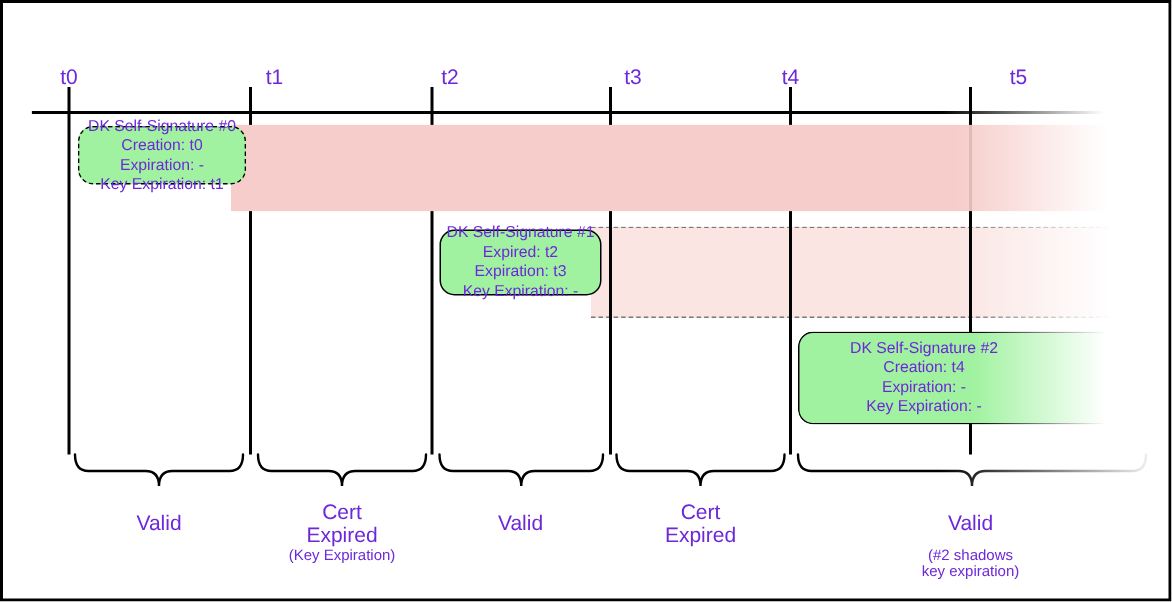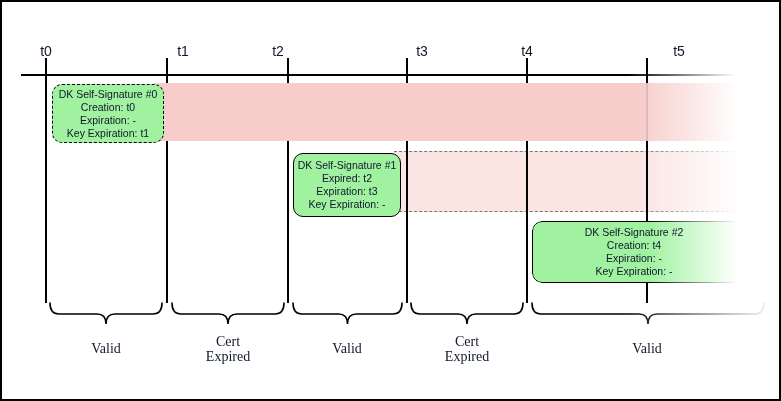--- a/index.html
+++ b/index.html
@@ -3,21 +3,21 @@
 <meta charset="utf-8">
 <style>
   html,body{margin:0;padding:0;background:#fff;}
   #canvas{
     position:relative;
     width:781px;height:401px;
     border:2px solid #000;
     box-sizing:border-box;
     background:#fff;
     font-family:"Liberation Sans","DejaVu Sans",sans-serif;
-    color:#0f172a;
+    color:#6d28d9;
     overflow:hidden;
   }
   .tick-label{
     position:absolute;top:42px;width:40px;
     text-align:center;font-size:14px;line-height:15px;
   }
   .tick-line{
     position:absolute;top:56px;width:2px;height:245px;
     background:#000;z-index:3;
   }
@@ -42,70 +42,69 @@
     mask-image:linear-gradient(to right,#000 70%,transparent 99%);
   }
   .sig-box{
     position:absolute;z-index:5;
     background:var(--signature-green,#a0f2a0);
     border:1.5px solid #000;border-radius:10px;
     box-sizing:border-box;
     display:flex;flex-direction:column;align-items:center;justify-content:center;
     text-align:center;font-size:10.5px;line-height:13px;
   }
-  #sig-box-0{left:50px;top:82px;width:112px;height:59px;border-style:dashed;}
-  #sig-box-1{left:291px;top:151px;width:108px;height:64px;}
+  #sig-box-0{left:50px;top:82px;width:112px;height:39px;border-style:dashed;}
+  #sig-box-1{left:291px;top:151px;width:108px;height:44px;}
   #sig-box-2{
     left:530px;top:219px;width:212px;height:62px;
     border-radius:10px 0 0 10px;
     -webkit-mask-image:linear-gradient(to right,#000 55%,transparent 97%);
     mask-image:linear-gradient(to right,#000 55%,transparent 97%);
   }
   #sig-box-2-text{
-    position:absolute;left:526px;top:219px;width:212px;height:62px;z-index:6;
+    position:absolute;left:508px;top:219px;width:212px;height:62px;z-index:6;
     display:flex;flex-direction:column;align-items:center;justify-content:center;
     text-align:center;font-size:10.5px;line-height:13px;
     pointer-events:none;
   }
   .braces-svg{position:absolute;left:0;top:300px;z-index:3;}
   .fade-brace{
     position:absolute;left:0;top:300px;z-index:3;
     -webkit-mask-image:linear-gradient(to right,#000 80%,transparent 99%);
     mask-image:linear-gradient(to right,#000 80%,transparent 99%);
   }
   .segment-label{
     position:absolute;top:331px;width:124px;z-index:3;
     text-align:center;
   }
   .segment-label .main{
     font-size:14px;line-height:15px;min-height:31px;
     display:flex;align-items:center;justify-content:center;
     white-space:pre-line;
-    font-family:Liberation Serif, serif;
   }
   .segment-label .sub{
     margin-top:2px;font-size:10px;line-height:10.5px;
     white-space:pre-line;
   }
   #segment-label-0{left:42px;}
   #segment-label-1{left:164px;}
   #segment-label-2{left:283px;}
   #segment-label-3{left:403px;}
   #segment-label-4{left:583px;}
 </style>
 </head>
 <body>
 
 <div id="canvas">
 
   <div class="timeline"></div>
 
   <div class="tick-label" style="left:24px">t0</div>
   <div class="tick-label" style="left:161px">t1</div>
-  <div class="tick-label" style="left:256px">t2</div>
+  <div class="tick-label" style="left:278px">t2</div>
   <div class="tick-label" style="left:400px">t3</div>
   <div class="tick-label" style="left:505px">t4</div>
   <div class="tick-label" style="left:657px">t5</div>
 
   <div class="tick-line" style="left:43px"></div>
   <div class="tick-line" style="left:164px"></div>
   <div class="tick-line" style="left:285px"></div>
   <div class="tick-line" style="left:404px"></div>
   <div class="tick-line" style="left:524px"></div>
   <div class="tick-line" style="left:644px"></div>
@@ -150,25 +149,28 @@
     </svg>
   </div>
 
   <div class="segment-label" id="segment-label-0">
     <div class="main">Valid</div>
     <div class="sub"></div>
   </div>
   <div class="segment-label" id="segment-label-1">
     <div class="main">Cert
 Expired</div>
+    <div class="sub">(Key Expiration)</div>
   </div>
   <div class="segment-label" id="segment-label-2">
     <div class="main">Valid</div>
   </div>
   <div class="segment-label" id="segment-label-3">
     <div class="main">Cert
 Expired</div>
   </div>
   <div class="segment-label" id="segment-label-4">
     <div class="main">Valid</div>
+    <div class="sub">(#2 shadows
+key expiration)</div>
   </div>
 
 </div>
 
 </body></html>

